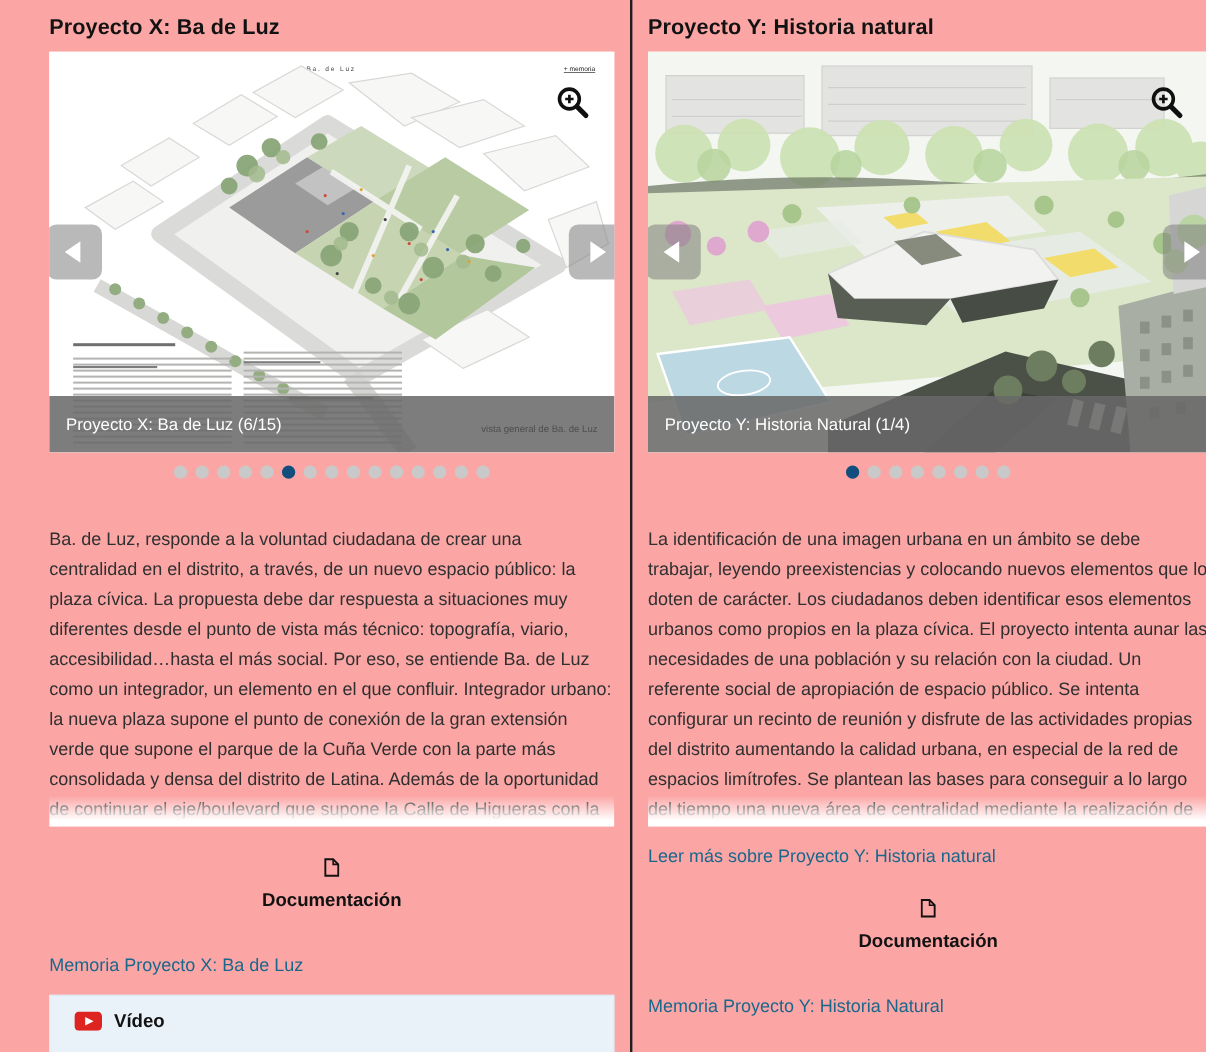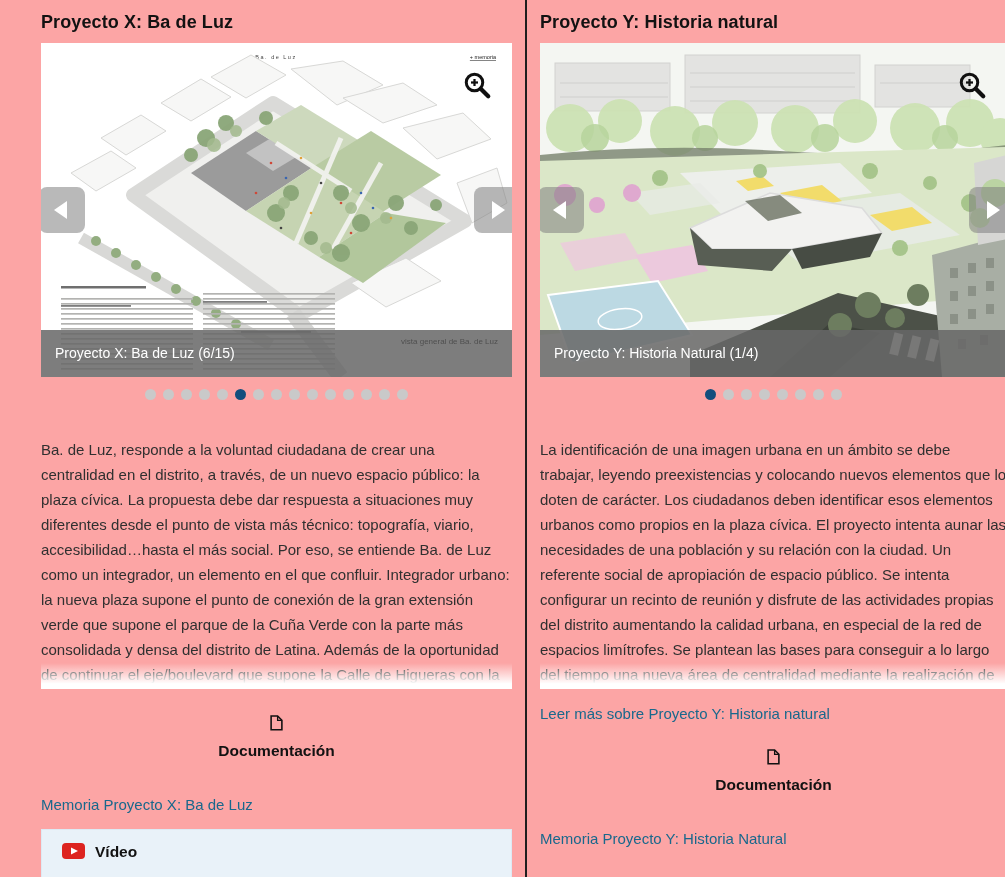--- a/index.html
+++ b/index.html
@@ -16,21 +16,21 @@
   .zoom-btn{position:absolute;top:26px;right:18px;width:34px;height:34px;background:transparent;border:none;padding:0;cursor:pointer;}
   .nav{position:absolute;top:50%;transform:translateY(-50%);width:46px;height:46px;border:none;border-radius:8px;
        background:rgba(128,128,128,0.55);display:flex;align-items:center;justify-content:center;cursor:pointer;}
   .nav.prev{left:-2px;}
   .nav.next{right:-8px;}
   .tri{width:0;height:0;border-top:9px solid transparent;border-bottom:9px solid transparent;}
   .tri-left{border-right:13px solid #fff;margin-right:3px;}
   .tri-right{border-left:13px solid #fff;margin-left:3px;}
   .caption{position:absolute;left:0;right:0;bottom:0;height:47px;background:rgba(104,104,104,0.86);
            color:#fff;font-size:14px;line-height:47px;padding-left:14px;box-sizing:border-box;white-space:nowrap;}
-  .caption-note{position:absolute;right:14px;bottom:31px;font-size:8px;color:#3f3f3f;opacity:.75;}
+  .caption-note{position:absolute;right:14px;bottom:15px;font-size:8px;color:#3f3f3f;opacity:.75;}
   .dots{text-align:center;margin-top:11px;height:12px;line-height:12px;}
   .dot{display:inline-block;width:11px;height:11px;border-radius:50%;background:#c9c9c9;margin:0 3.5px;vertical-align:middle;}
   .dot.active{background:var(--active-dot,#114e7d);}
   .desc-wrap{position:relative;margin-top:37px;max-height:252px;overflow:hidden;}
   .desc{margin:0;font-size:15px;line-height:25px;color:#303030;}
   .desc-wrap::after{content:"";position:absolute;left:0;right:0;bottom:0;height:26px;
                     background:linear-gradient(rgba(255,255,255,0),#fff 80%);}
   a.link{display:inline-block;color:var(--link,#19688c);text-decoration:none;font-size:15px;cursor:pointer;}
   .readmore{margin-top:16px;}
   .doc-head{display:flex;align-items:center;gap:11px;margin-top:26px;flex-direction:column;}

